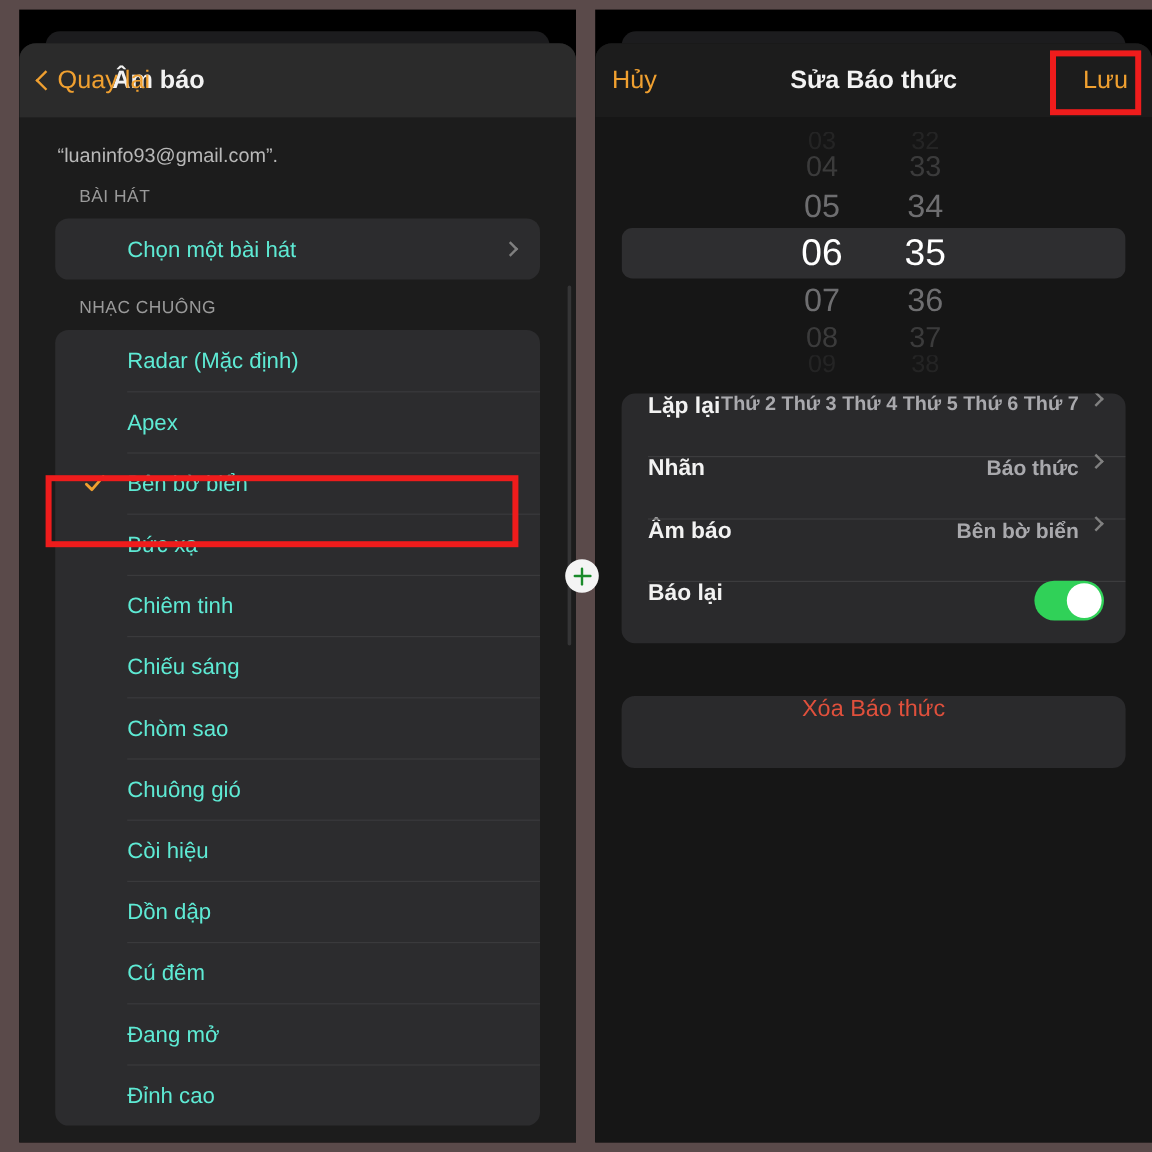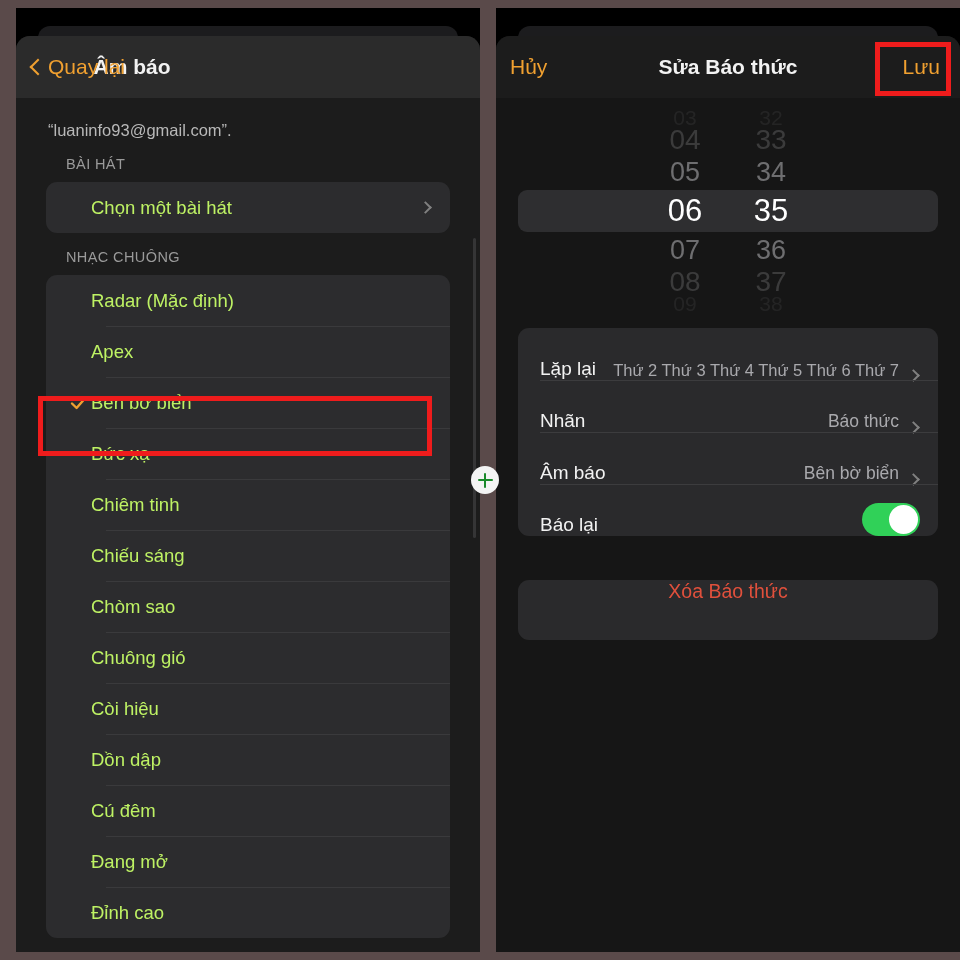--- a/index.html
+++ b/index.html
@@ -124,23 +124,23 @@
   .card {
     background: #2c2c2e;
     border-radius: 11px;
     overflow: hidden;
   }
   .row {
     position: relative;
     display: flex;
     align-items: center;
     height: 51px;
-    padding-left: 45px;
+    padding-left: 60px;
     padding-right: 18px;
-    color: #bef264;
+    color: #5eead4;
     font-size: 18.5px;
     cursor: pointer;
   }
   .row + .row::before {
     content: "";
     position: absolute;
     left: 60px; right: 0; top: 0;
     height: 1px;
     background: #3a3a3c;
   }
@@ -222,38 +222,39 @@
     color: #6e6e70;
     width: 100%;
     text-align: center;
     font-variant-numeric: tabular-nums;
   }
   .wcell.sel {
     color: #ffffff;
     font-size: 31px;
     height: 42px; line-height: 42px;
   }
-  .wcell.f1 { opacity: .42; font-size: 28px; height: 28px; line-height: 28px; }
+  .wcell.f1 { opacity: .42; font-size: 24px; height: 28px; line-height: 28px; }
   .wcell.f2 { opacity: .16; font-size: 21px; height: 16px; line-height: 16px; overflow: hidden; }
 
   .card-right {
     background: #2a2a2c;
     border-radius: 11px;
     overflow: hidden;
     margin-top: 8px;
   }
   .rrow {
     position: relative;
     display: flex;
-    align-items: flex-end;
+    align-items: flex-start;
     height: 52px;
     padding: 0 18px 0 22px;
     color: #f2f2f2;
     font-size: 19px;
     cursor: pointer;
+    font-weight: bold;
   }
   .rrow + .rrow::before {
     content: "";
     position: absolute;
     left: 22px; right: 0; top: 0;
     height: 1px;
     background: #3c3c3e;
   }
   .rrow-label { white-space: nowrap; }
   .rrow-value {

